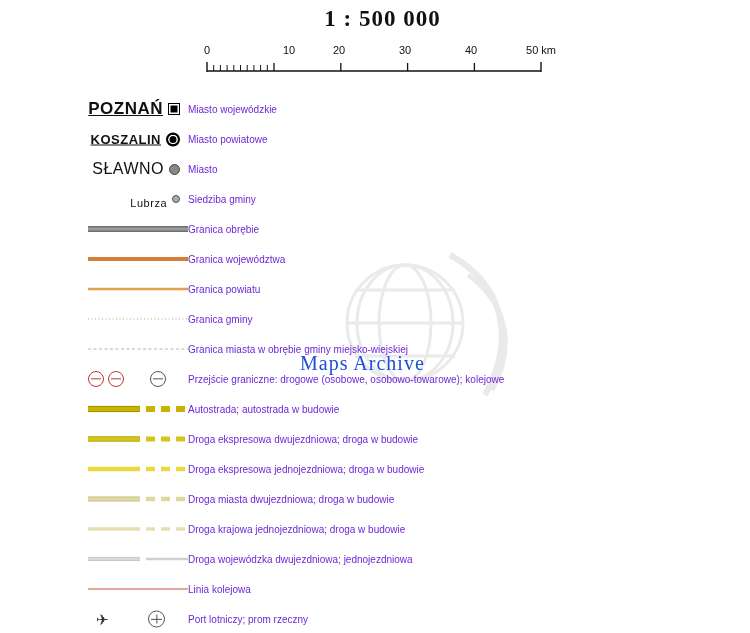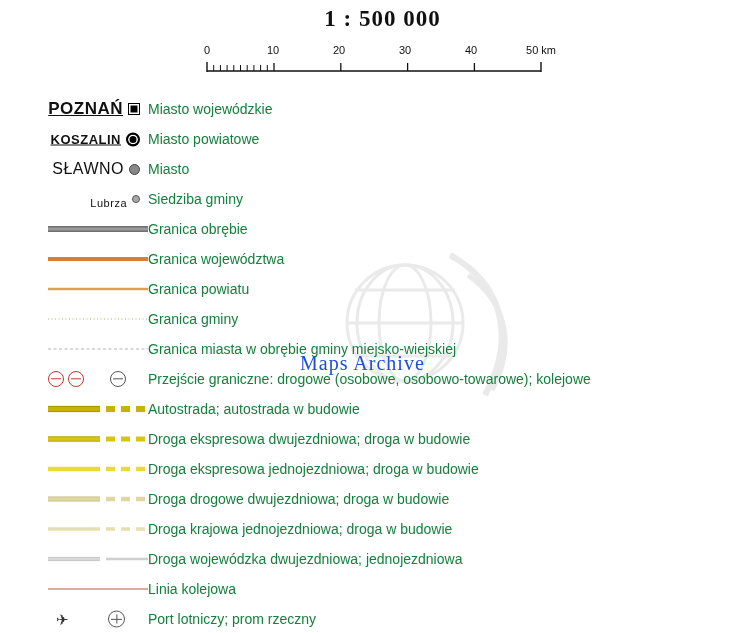--- a/index.html
+++ b/index.html
@@ -84,30 +84,31 @@
   
   .legend {
     position: relative;
     z-index: 2;
     margin-top: 16px;
   }
   .legend-row {
     display: flex;
     align-items: center;
     height: 30px;
+    padding-left: 40px;
   }
   .sym {
     width: 148px;
     min-width: 148px;
     height: 30px;
     position: relative;
   }
   .lbl {
-    font-size: 14px;
-    color: #15803d;
+    font-size: 10px;
+    color: #6d28d9;
     white-space: nowrap;
   }
 
   
   .place {
     position: absolute;
     right: 8px;
     top: 50%;
     transform: translateY(-50%);
     display: flex;
@@ -217,21 +218,21 @@
     </g>
   </svg>
 </div>
 <div class="wm-text">Maps Archive</div>
 
 <div class="scale-block">
   <div class="scale-title">1 : 500 000</div>
   <div class="scale-bar-wrap">
     <div class="scale-labels">
       <span style="left:2px">0</span>
-      <span style="left:68px">10</span>
+      <span style="left:84px">10</span>
       <span style="left:134px">20</span>
       <span style="left:200px">30</span>
       <span style="left:266px">40</span>
       <span style="left:336px">50 km</span>
     </div>
     <svg class="scale-ruler" viewBox="0 0 338 14" preserveAspectRatio="none">
       <line x1="2" y1="2" x2="2" y2="12" stroke="#111" stroke-width="1.4"></line>
       <line x1="2" y1="11" x2="336" y2="11" stroke="#111" stroke-width="1.4"></line>
       <line x1="336" y1="2" x2="336" y2="12" stroke="#111" stroke-width="1.4"></line>
       <g stroke="#111" stroke-width="1">
@@ -405,21 +406,21 @@
     <div class="sym">
       <div class="line-sym">
         <svg width="100" height="12" viewBox="0 0 100 12" preserveAspectRatio="none">
           <line x1="0" y1="6" x2="52" y2="6" stroke="#ded7a0" stroke-width="4.4"></line>
           <line x1="0" y1="3.9" x2="52" y2="3.9" stroke="#c2ba80" stroke-width="0.7"></line>
           <line x1="0" y1="8.1" x2="52" y2="8.1" stroke="#c2ba80" stroke-width="0.7"></line>
           <line x1="58" y1="6" x2="100" y2="6" stroke="#ded7a0" stroke-width="4.4" stroke-dasharray="9 6"></line>
         </svg>
       </div>
     </div>
-    <div class="lbl">Droga drogowe dwujezdniowa; droga w budowie</div>
+    <div class="lbl">Droga miasta dwujezdniowa; droga w budowie</div>
   </div>
 
   <div class="legend-row">
     <div class="sym">
       <div class="line-sym">
         <svg width="100" height="12" viewBox="0 0 100 12" preserveAspectRatio="none">
           <line x1="0" y1="6" x2="52" y2="6" stroke="#e6e0b0" stroke-width="3.6"></line>
           <line x1="58" y1="6" x2="100" y2="6" stroke="#e6e0b0" stroke-width="3.6" stroke-dasharray="9 6"></line>
         </svg>
       </div>

